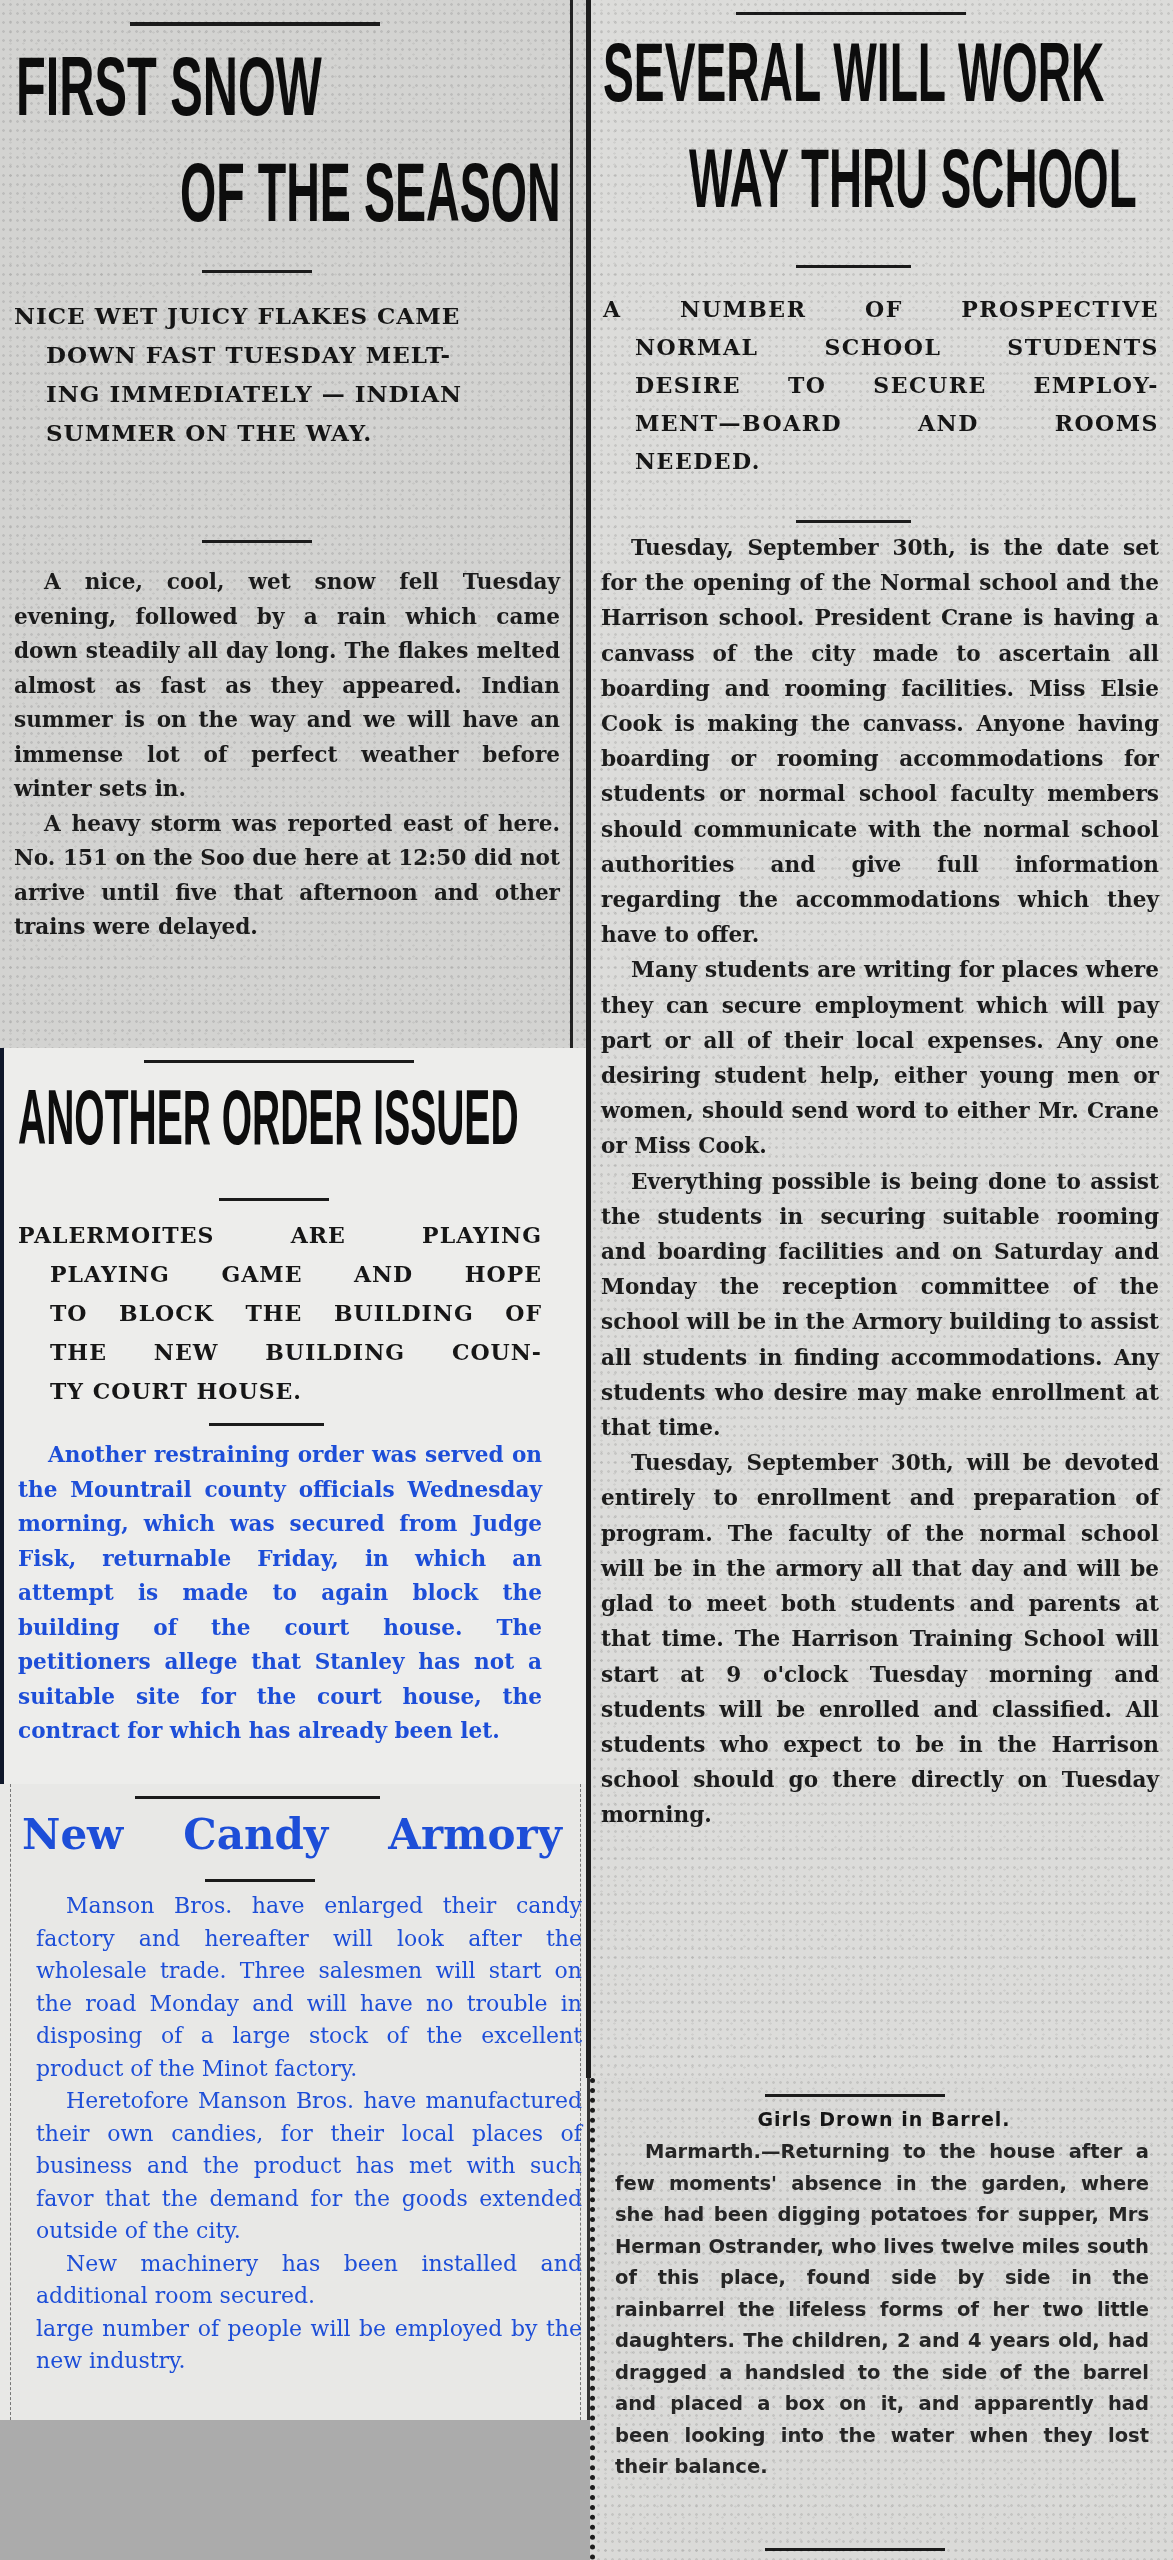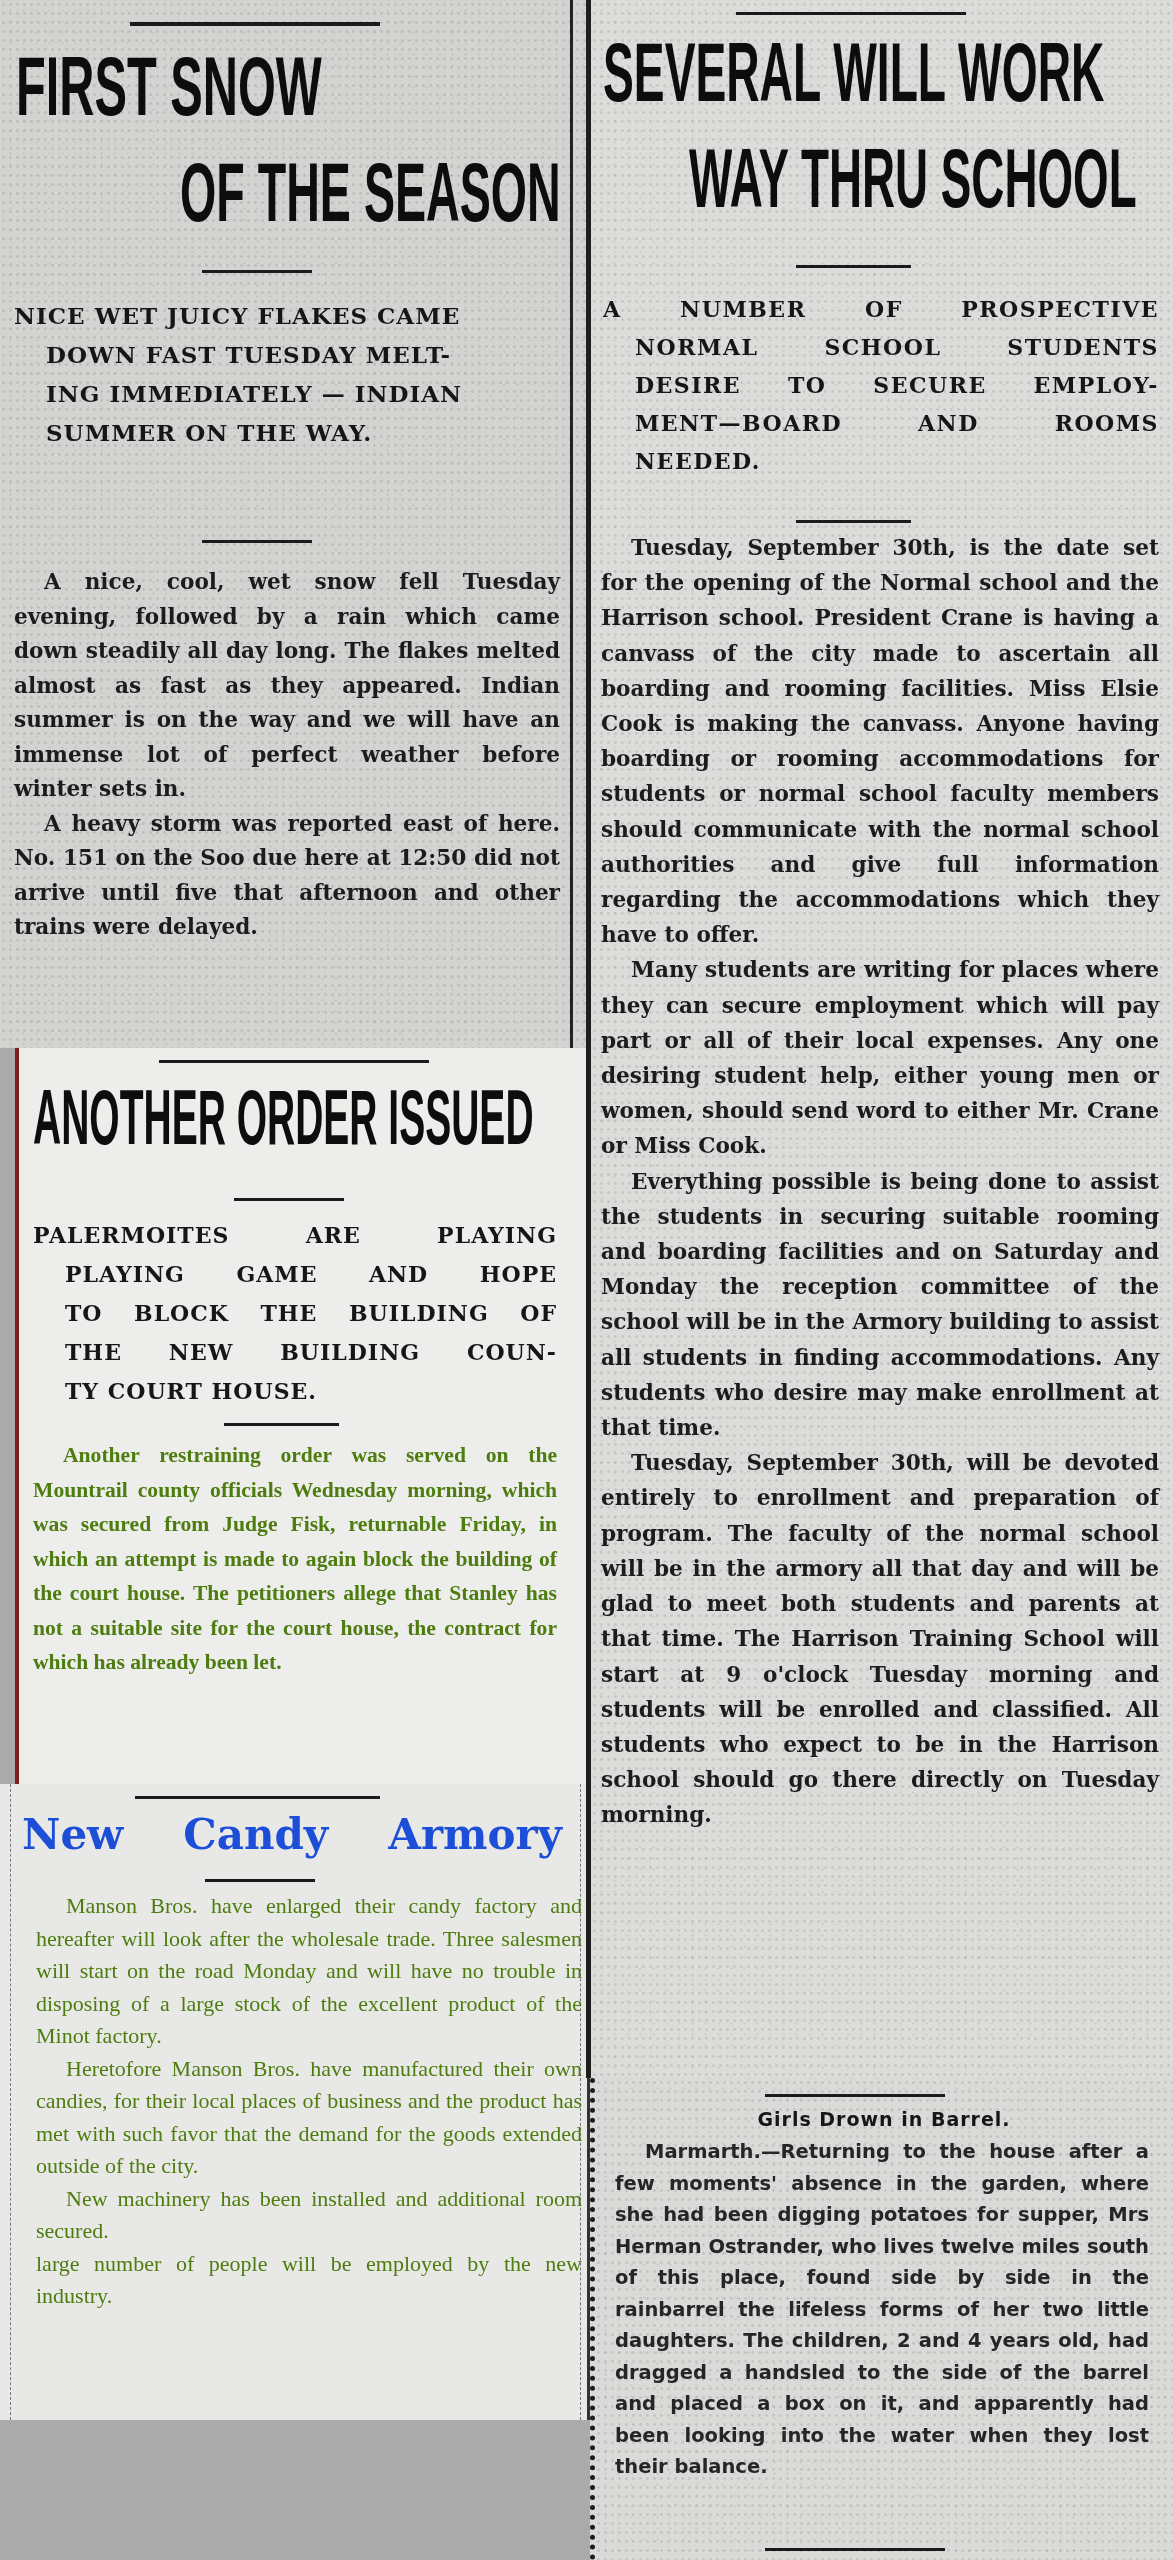--- a/index.html
+++ b/index.html
@@ -10,21 +10,21 @@
     .noise::after {
       content: ""; position: absolute; inset: 0; pointer-events: none;
       background-image:
         radial-gradient(rgba(0,0,0,0.10) 1px, transparent 1.4px),
         radial-gradient(rgba(0,0,0,0.06) 1px, transparent 1.6px);
       background-size: 7px 9px, 13px 11px;
       background-position: 0 0, 4px 5px;
     }
 
     #snow   { left: 0;   top: 0;    width: 590px; height: 1048px; background: #d3d3d1; }
-    #order  { left: 0;   top: 1048px; width: 586px; height: 736px; background: #ededeb; border-left: 4px solid #7f1d1d; margin-left: 15px; }
+    #order  { left: 0;   top: 1048px; width: 586px; height: 736px; background: #ededeb; border-left: 4px solid #0f172a; }
     #candy  { left: 0;   top: 1784px; width: 590px; height: 636px; background: #e8e8e6; border-right: 3px solid #333; }
     #candy .inner { position: absolute; left: 10px; top: 0; right: 6px; bottom: 0; border-left: 1px dashed #777; border-right: 1px dashed #777; }
     #school { left: 586px; top: 0;    width: 587px; height: 2078px; background: #dcdcda; border-left: 5px solid #1e1e1e; }
     #girls  { left: 590px; top: 2078px; width: 583px; height: 482px; background: #dadad8; border-left: 5px dotted #1c1c1c; }
     #gap    { left: 0; top: 2420px; width: 590px; height: 140px; background: #ababab; }
 
     .rule { height: 4px; background: #1b1b1b; margin: 0 auto; }
     .rule.short { width: 120px; height: 3px; }
 
     .head {
@@ -36,21 +36,21 @@
       font-family: "DejaVu Serif", serif; font-weight: 700;
       font-size: 23px; letter-spacing: 1px; line-height: 39px;
       text-align: justify; text-align-last: left;
     }
     .deck .first { display: block; }
     .deck .hang { display: block; padding-left: 32px; }
     .body {
       font-family: "DejaVu Serif", serif; font-size: 21.6px; line-height: 34.5px;
       text-align: justify; font-weight: 700; color: #1c1c1c;
     }
-    .body.light { font-weight: 400; color: #4d7c0f; font-family: Liberation Serif, serif; }
+    .body.light { font-weight: 400; color: #1d4ed8; }
     .body p { text-indent: 30px; }
   </style>
 </head>
 <body>
 
 <section id="snow" class="clip noise">
   <div class="rule" style="position:absolute; left:130px; top:22px; width:250px;"></div>
   <div class="head" style="position:absolute; left:16px; top:44px; font-size:84px; transform:scaleX(0.58);">FIRST SNOW</div>
   <div class="head" style="position:absolute; left:180px; top:150px; font-size:84px; transform:scaleX(0.555);">OF THE SEASON</div>
   <div class="rule short" style="position:absolute; left:202px; top:270px; width:110px;"></div>

